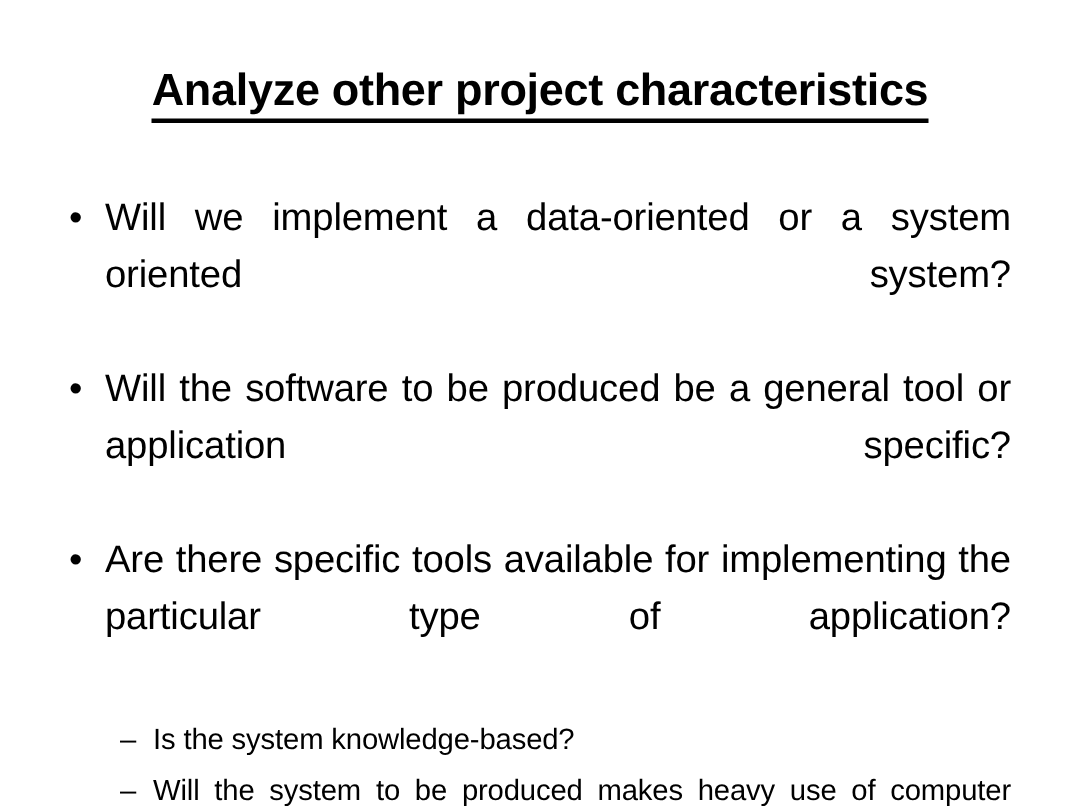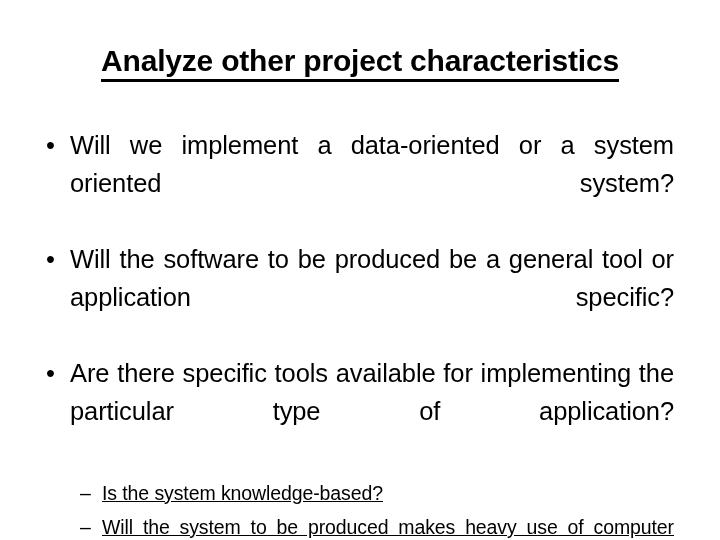--- a/index.html
+++ b/index.html
@@ -97,21 +97,20 @@
     line-height: 31px;
   }
   .bullet-l2 .marker {
     position: absolute;
     left: 0;
     top: 0;
     font-size: 19.5px;
   }
   .bullet-l2 .btext {
     display: block;
-    text-decoration: underline;
   }
   .bullet-l2.justify .btext::after {
     content: "";
     display: inline-block;
     width: 100%;
     height: 0;
   }
 </style>
 </head>
 <body>

